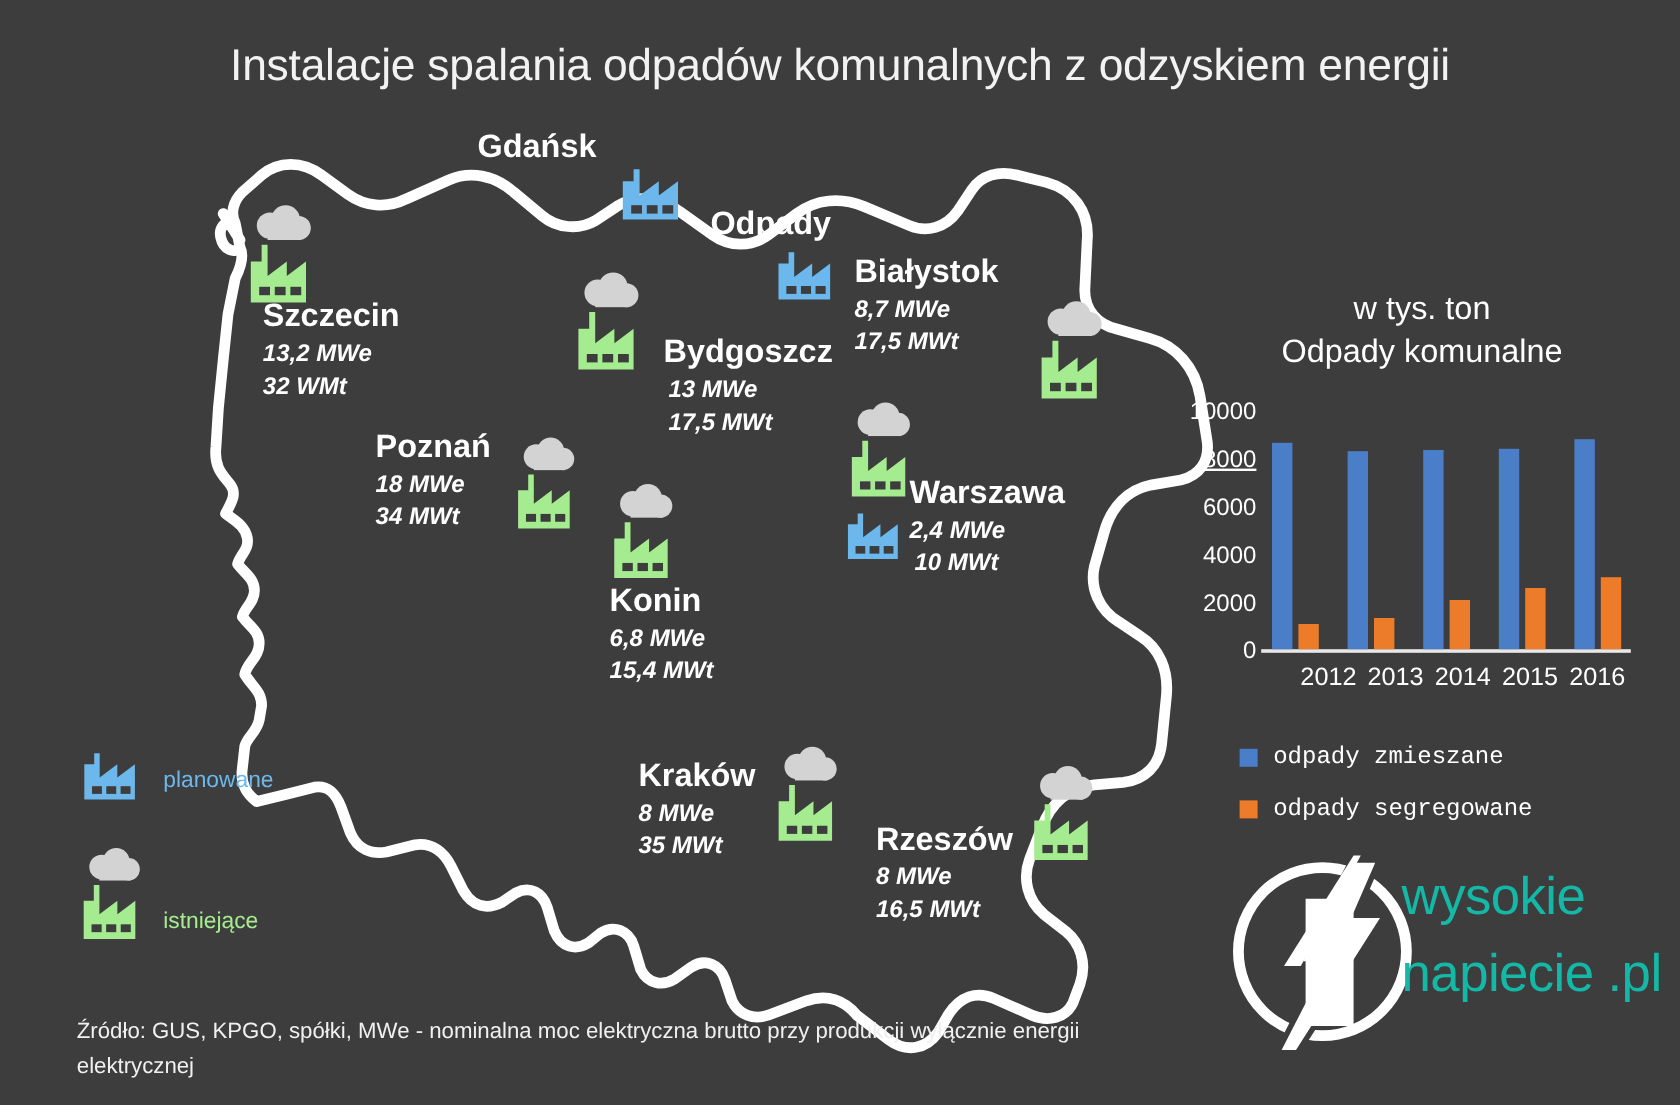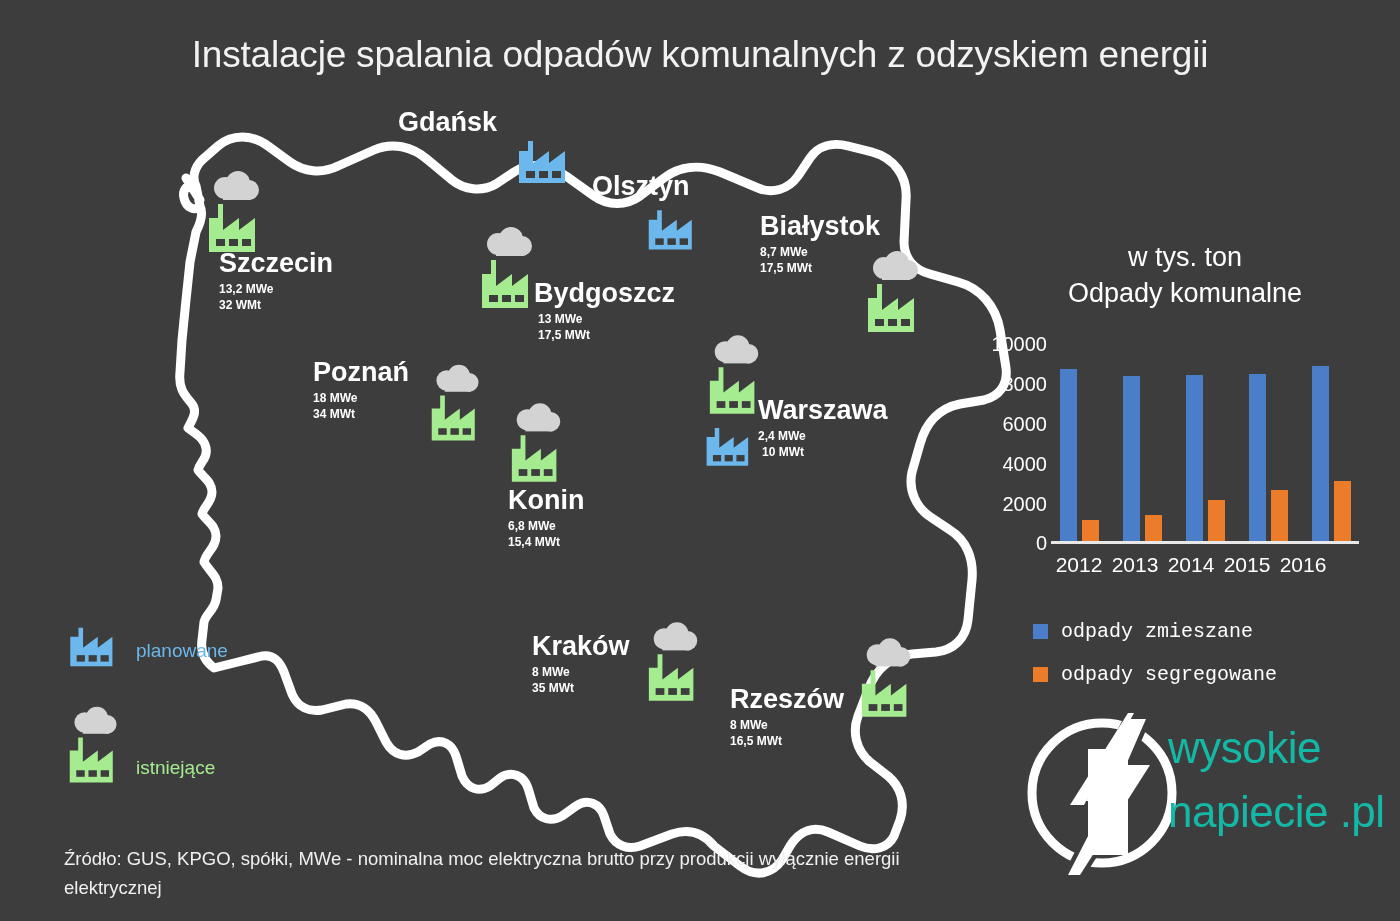--- a/index.html
+++ b/index.html
@@ -48,25 +48,26 @@
     position: absolute;
   }
   .city-name {
     font-size: 27px;
     font-weight: bold;
     color: #ffffff;
     white-space: nowrap;
     line-height: 1.05;
   }
   .city-val {
-    font-size: 12px;
+    font-size: 20px;
     font-weight: bold;
     color: #ffffff;
     white-space: nowrap;
     line-height: 1.32;
+    font-style: italic;
   }
 
   
   .icon-unit {
     position: absolute;
     width: 62px;
     height: 78px;
   }
   .icon-unit svg { display: block; }
 
@@ -156,21 +157,21 @@
   .bar { width: 17px; }
   .bar-mixed { background: #4a7ec9; }
   .bar-sorted { background: #ec7c2a; }
 
   .x-labels {
     position: absolute;
     left: 66px;
     top: 210px;
     width: 308px;
     display: flex;
-    justify-content: flex-start;
+    justify-content: flex-end;
   }
   .x-label {
     width: 56px;
     text-align: center;
     font-size: 21px;
     color: #ffffff;
   }
 
   .chart-legend {
     position: absolute;
@@ -275,21 +276,21 @@
   <div class="icon-unit" style="left:515px; top:137px;">
     <svg width="62" height="48" viewBox="0 0 62 48" xmlns="http://www.w3.org/2000/svg">
       <path d="M4,46 L4,14 L13,14 L13,4 L18,4 L18,26 L34,14 L34,26 L50,14 L50,46 Z" fill="#6cb8ec"></path>
       <rect x="11" y="34" width="9" height="7" fill="#3d3d3d"></rect>
       <rect x="24" y="34" width="9" height="7" fill="#3d3d3d"></rect>
       <rect x="37" y="34" width="9" height="7" fill="#3d3d3d"></rect>
     </svg>
   </div>
 
   <div class="city" style="left:592px; top:172px;">
-    <div class="city-name">Olsztyn</div>
+    <div class="city-name">Odpady</div>
   </div>
   <div class="icon-unit" style="left:645px; top:206px;">
     <svg width="58" height="46" viewBox="0 0 62 48" xmlns="http://www.w3.org/2000/svg">
       <path d="M4,46 L4,14 L13,14 L13,4 L18,4 L18,26 L34,14 L34,26 L50,14 L50,46 Z" fill="#6cb8ec"></path>
       <rect x="11" y="34" width="9" height="7" fill="#3d3d3d"></rect>
       <rect x="24" y="34" width="9" height="7" fill="#3d3d3d"></rect>
       <rect x="37" y="34" width="9" height="7" fill="#3d3d3d"></rect>
     </svg>
   </div>
 
@@ -320,27 +321,27 @@
         <circle cx="33" cy="13" r="12" fill="#d3d3d3"></circle>
         <circle cx="44" cy="20" r="10" fill="#d3d3d3"></circle>
         <rect x="18" y="19" width="28" height="11" fill="#d3d3d3"></rect>
       </g>
       <path d="M4,82 L4,48 L13,48 L13,34 L18,34 L18,60 L34,48 L34,60 L50,48 L50,82 Z" fill="#a5eb8f"></path>
       <rect x="11" y="69" width="9" height="7" fill="#3d3d3d"></rect>
       <rect x="24" y="69" width="9" height="7" fill="#3d3d3d"></rect>
       <rect x="37" y="69" width="9" height="7" fill="#3d3d3d"></rect>
     </svg>
   </div>
-  <div class="city" style="left:534px; top:279px;">
+  <div class="city" style="left:553px; top:279px;">
     <div class="city-name">Bydgoszcz</div>
     <div class="city-val" style="margin-top:5px; margin-left:4px;">13 MWe</div>
     <div class="city-val" style="margin-left:4px;">17,5 MWt</div>
   </div>
 
-  <div class="city" style="left:760px; top:212px;">
+  <div class="city" style="left:712px; top:212px;">
     <div class="city-name">Białystok</div>
     <div class="city-val" style="margin-top:5px;">8,7 MWe</div>
     <div class="city-val">17,5 MWt</div>
   </div>
   <div class="icon-unit" style="left:864px; top:250px;">
     <svg width="62" height="84" viewBox="0 0 62 84" xmlns="http://www.w3.org/2000/svg">
       <g>
         <circle cx="20" cy="18" r="11" fill="#d3d3d3"></circle>
         <circle cx="33" cy="13" r="12" fill="#d3d3d3"></circle>
         <circle cx="44" cy="20" r="10" fill="#d3d3d3"></circle>
@@ -493,21 +494,21 @@
 
     <div class="chart-title">
       <div>w tys. ton</div>
       <div>Odpady komunalne</div>
     </div>
 
     <div class="plot">
 
       <div class="y-axis">
         <span class="y-tick" style="top:1px;">10000</span>
-        <span class="y-tick" style="top:41px;">8000</span>
+        <span class="y-tick" style="top:41px;text-decoration:underline;">8000</span>
         <span class="y-tick" style="top:81px;">6000</span>
         <span class="y-tick" style="top:121px;">4000</span>
         <span class="y-tick" style="top:161px;">2000</span>
         <span class="y-tick" style="top:200px;">0</span>
       </div>
 
       <div class="plot-area" id="plot-area">
           <div class="bar-group">
             <div class="bar bar-mixed" style="height: 172.458px; background: rgb(74, 126, 201);"></div>
             <div class="bar bar-sorted" style="height: 21.105px; background: rgb(236, 124, 42);"></div>

